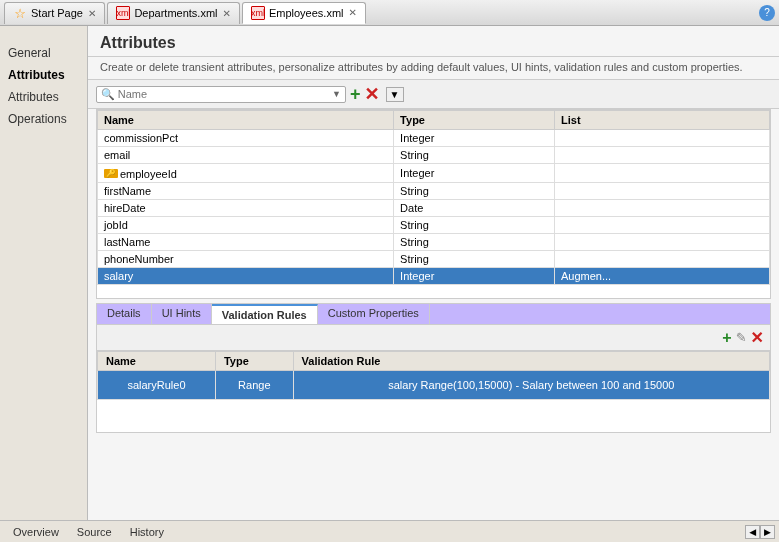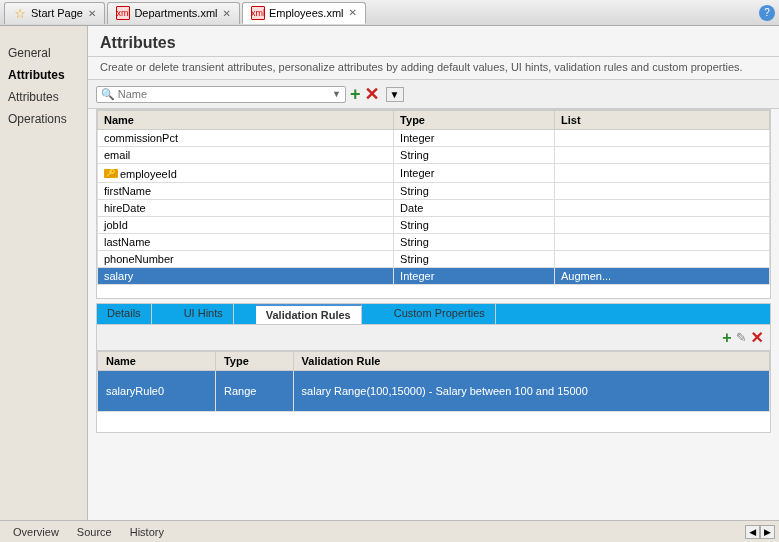--- a/index.html
+++ b/index.html
@@ -211,23 +211,22 @@
     .bottom-panel {
       border: 1px solid #ccc;
       margin: 4px 8px 4px;
       background: #fff;
       display: flex;
       flex-direction: column;
       min-height: 130px;
     }
     .panel-tabs {
       display: flex;
-      background: #0ea5e9;
+      background: #c4b5fd;
       border-bottom: 1px solid #ccc;
-      gap: 22px;
     }
     .panel-tab {
       padding: 3px 10px;
       font-size: 11px;
       cursor: pointer;
       border-right: 1px solid #ccc;
       color: #333;
     }
     .panel-tab.active {
       background: #fff;
@@ -274,22 +273,23 @@
     .val-table th {
       background: #e8e4dc;
       border: 1px solid #ccc;
       padding: 3px 8px;
       text-align: left;
       font-size: 11px;
       font-weight: bold;
     }
     .val-table td {
       border: 1px solid #ddd;
-      padding: 14px 8px;
-      font-size: 11px;
+      padding: 8px 8px;
+      font-size: 11px;
+      text-align: center;
     }
     .val-table tr.selected td {
       background: #3a7cbf;
       color: #fff;
     }
 
     
     .status-bar {
       display: flex;
       align-items: center;

